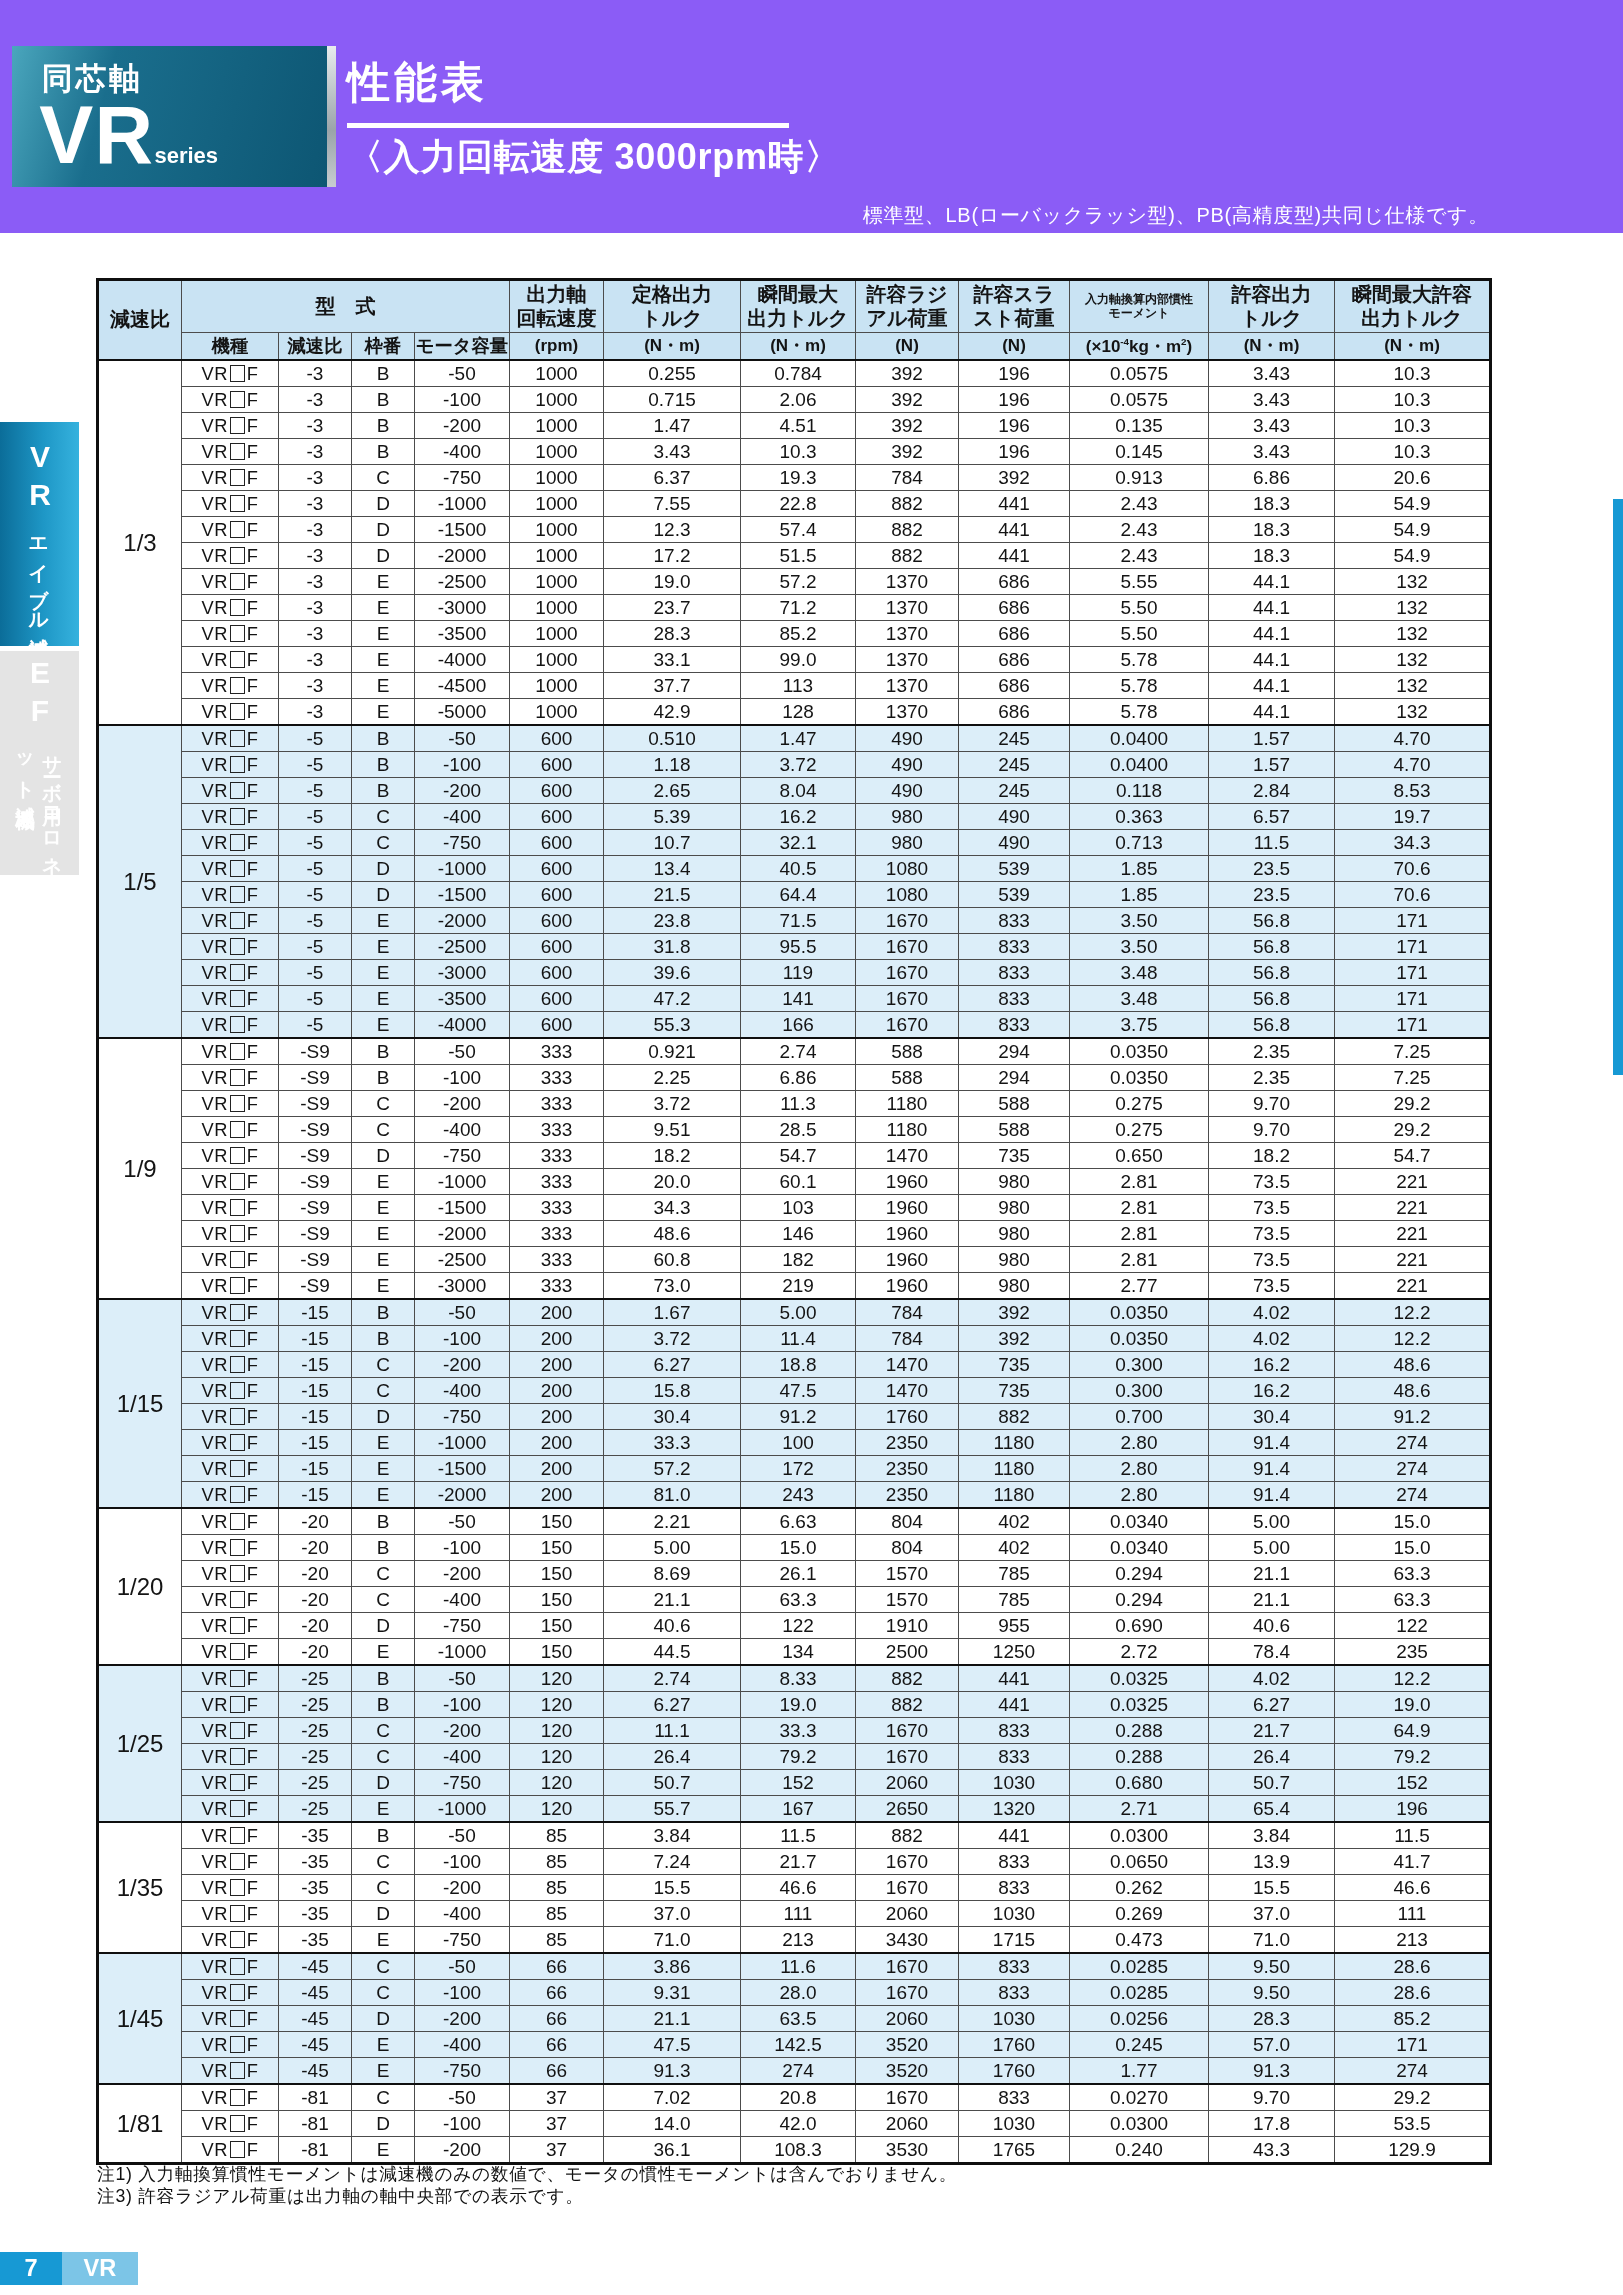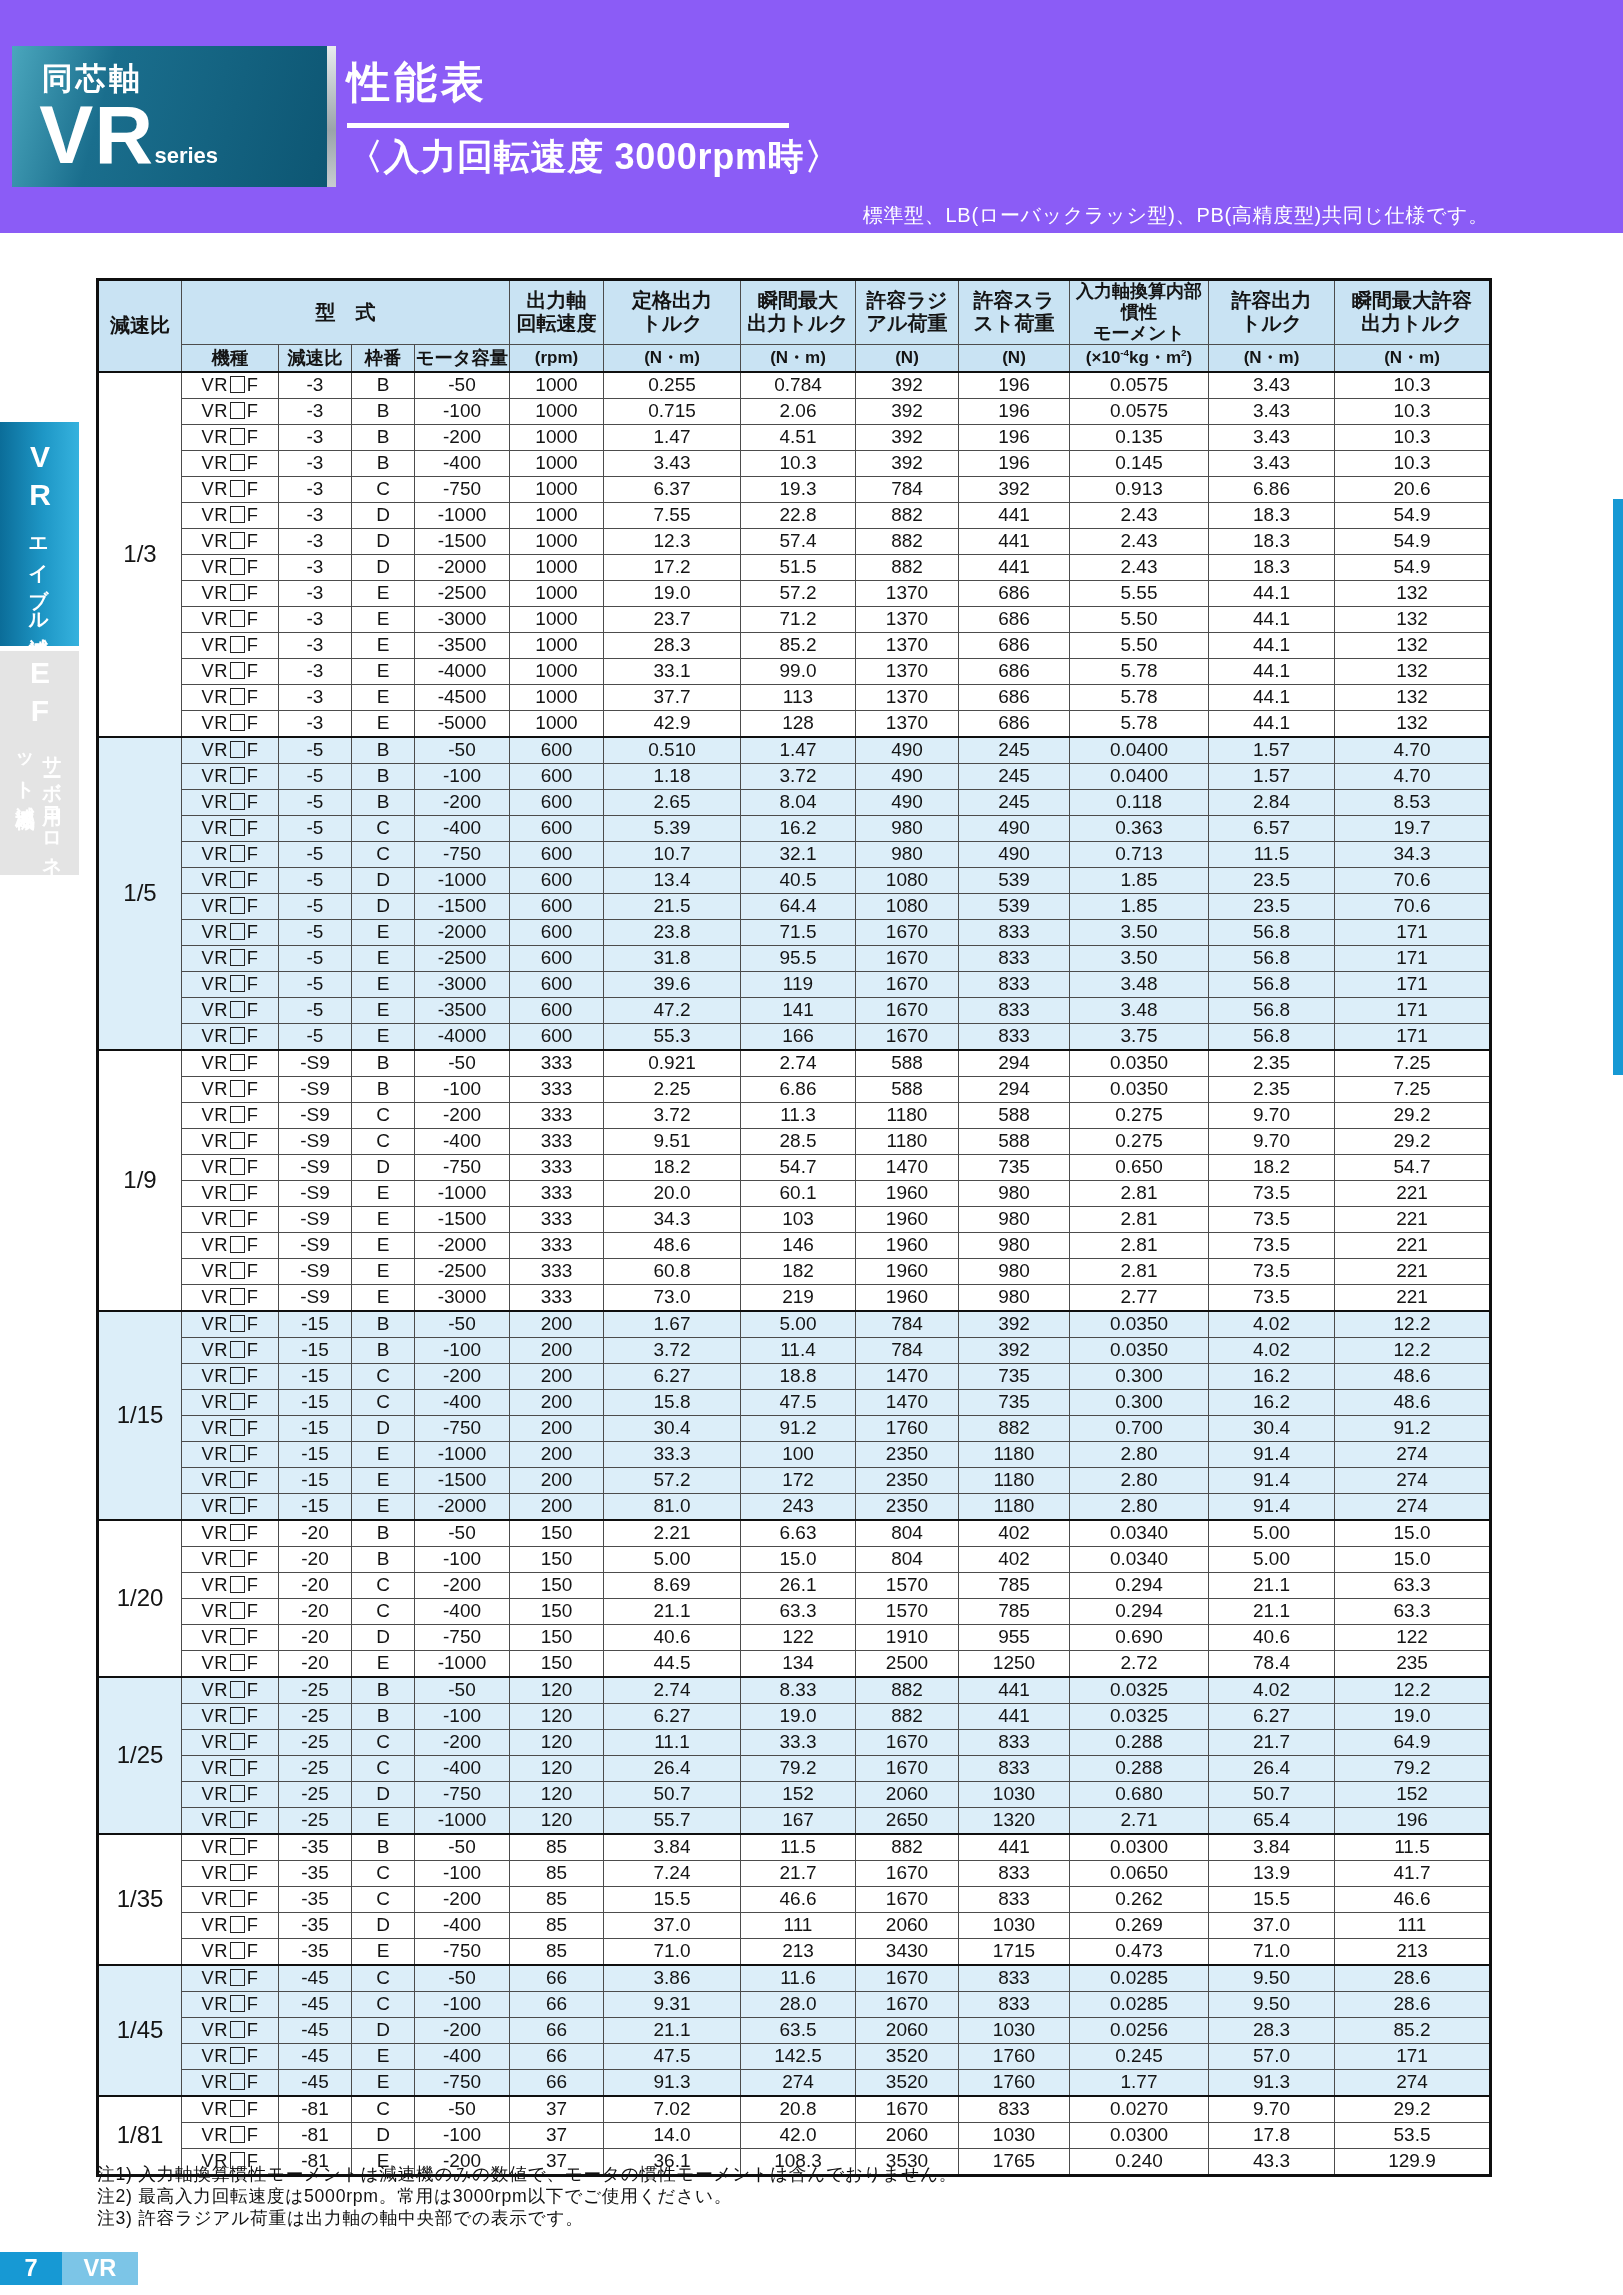--- a/index.html
+++ b/index.html
@@ -31,21 +31,21 @@
   .edge-strip { position:absolute; left:1613px; top:499px; width:10.5px; height:576px; background:#1799d4; }
 
   
   .spec { position:absolute; left:96px; top:278px; border-collapse:collapse; table-layout:fixed;
           border:3.3px solid #0f0f0f; font-family:"Liberation Sans", sans-serif; }
   .spec th, .spec td { border:1.3px solid #4c4c4c; text-align:center; vertical-align:middle; padding:0; color:#141414; }
   .spec thead th { background:#c9e3f3; font-weight:bold; font-size:20px; line-height:1.16; white-space:pre-line; }
   .spec tr.h1 th { height:51px; }
   .spec tr.h2 th { height:26px; font-size:18.3px; }
   .spec tr.h2 th.unit { font-weight:bold; font-size:17px; }
-  .spec th.small-head { font-size:18px; }
+  .spec th.small-head { font-size:12px; }
   .spec th.unit-inertia { font-weight:normal; font-size:15px; }
   .spec th.unit-inertia sup { font-size:9.8px; }
   .spec thead { border-bottom:2.6px solid #0f0f0f; }
   .spec tbody td { height:25px; font-size:19px; background:#ffffff; }
   .spec tr.shaded td { background:#dceef9; }
   .spec tr.sec-start td { border-top:2.6px solid #0f0f0f; }
   .spec td.ratio-cell { font-size:24px; }
   .spec td.model-cell { font-size:18.3px; letter-spacing:0.7px; }
   .mbox { display:inline-block; width:12.4px; height:15px; border:1.3px solid #222; margin:0 2px -2px 2px; background:transparent; }
 
@@ -1116,21 +1116,20 @@
           <td>1765</td>
           <td>0.240</td>
           <td>43.3</td>
           <td>129.9</td>
         </tr>
       </tbody>
   </table>
 
   <div class="notes">
     <div>注1) 入力軸換算慣性モーメントは減速機のみの数値で、モータの慣性モーメントは含んでおりません。</div>
-    <div>注2) 最高入力回転速度は5000rpm。常用は3000rpm以下でご使用ください。</div>
     <div>注3) 許容ラジアル荷重は出力軸の軸中央部での表示です。</div>
   </div>
 
   <div class="footer-tabs">
     <div class="page-box">7</div>
     <div class="code-box">VR</div>
   </div>
 
 </div>
 

